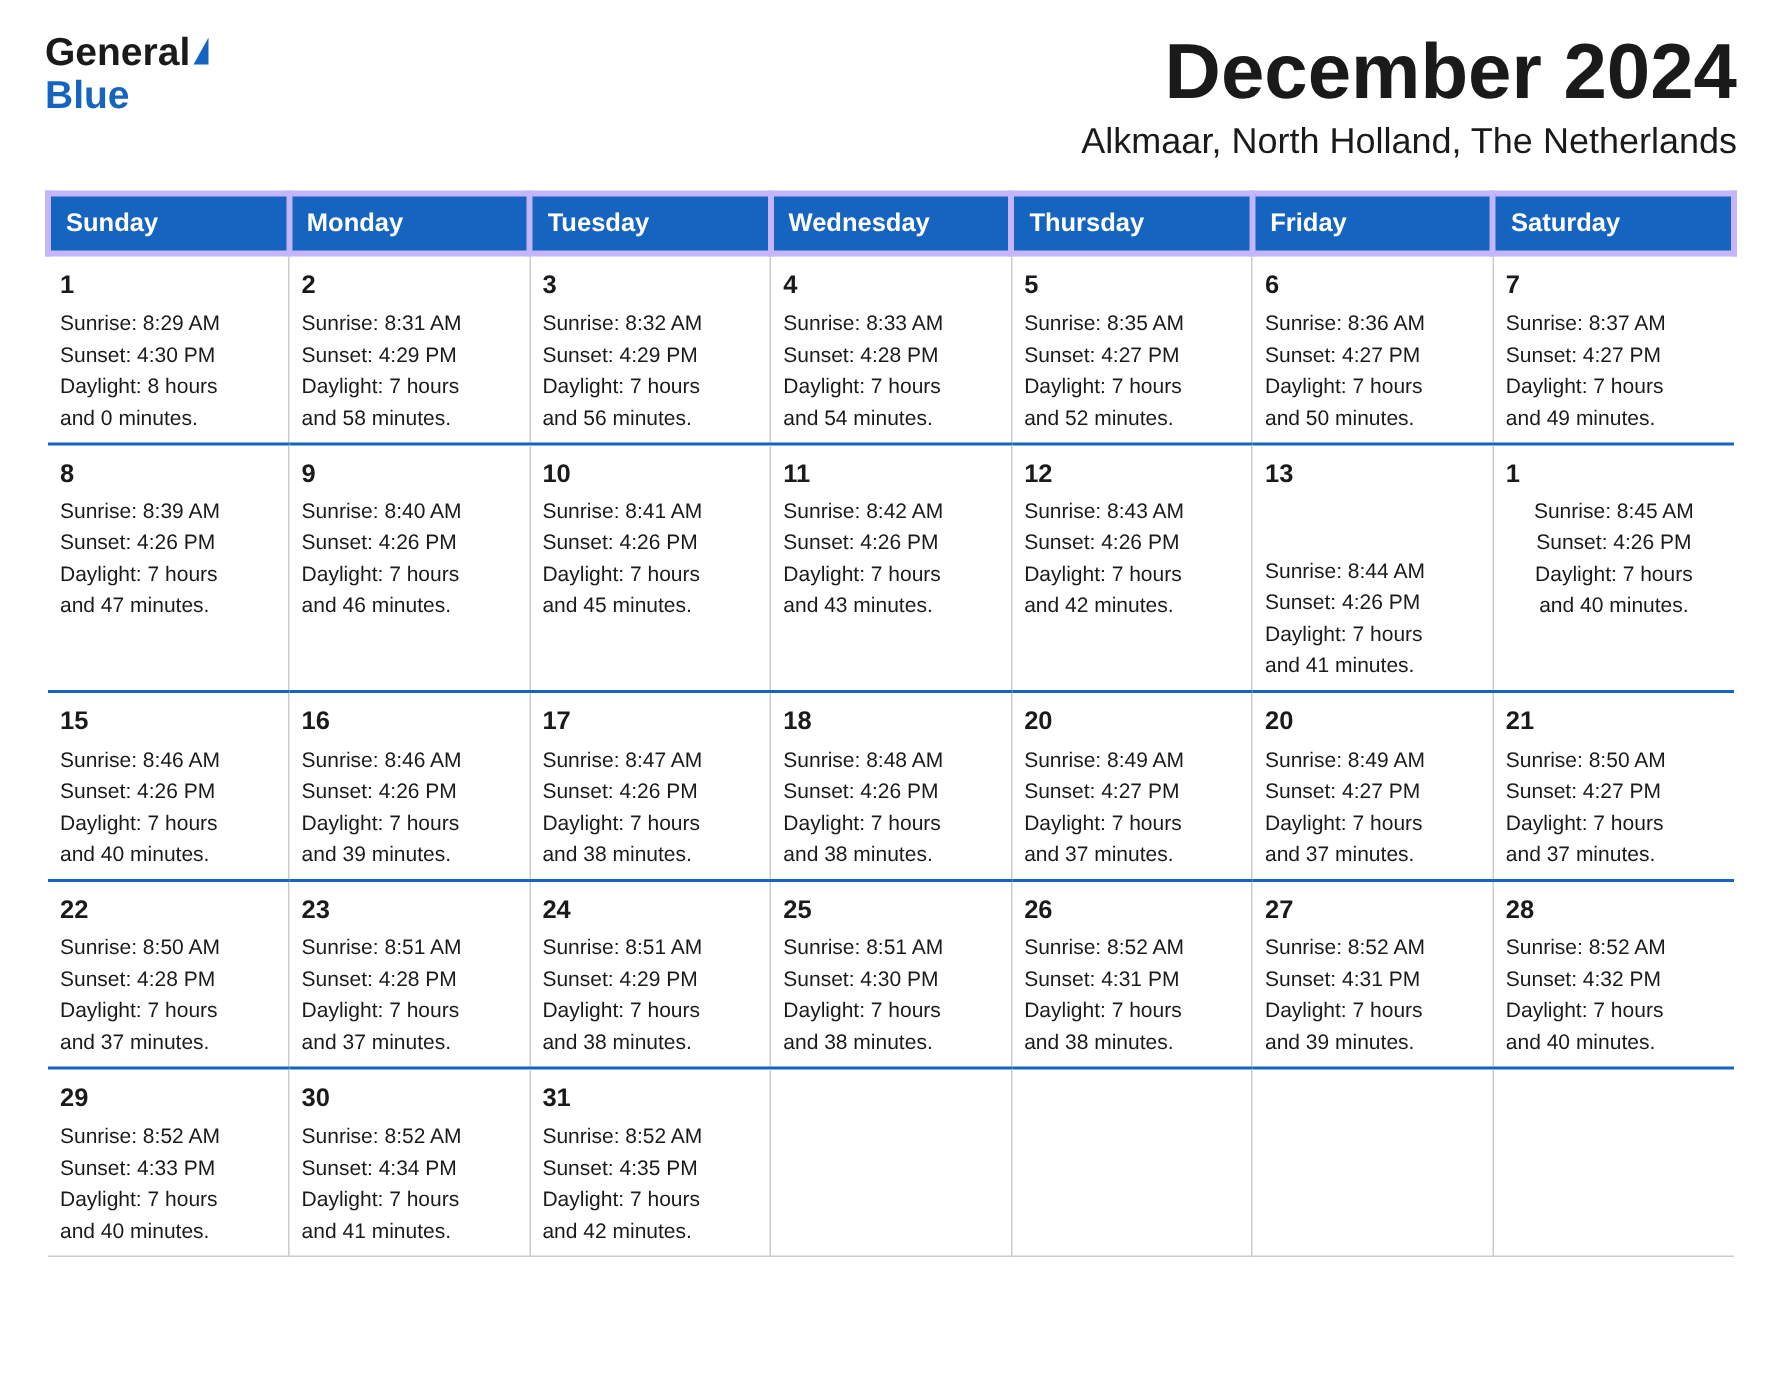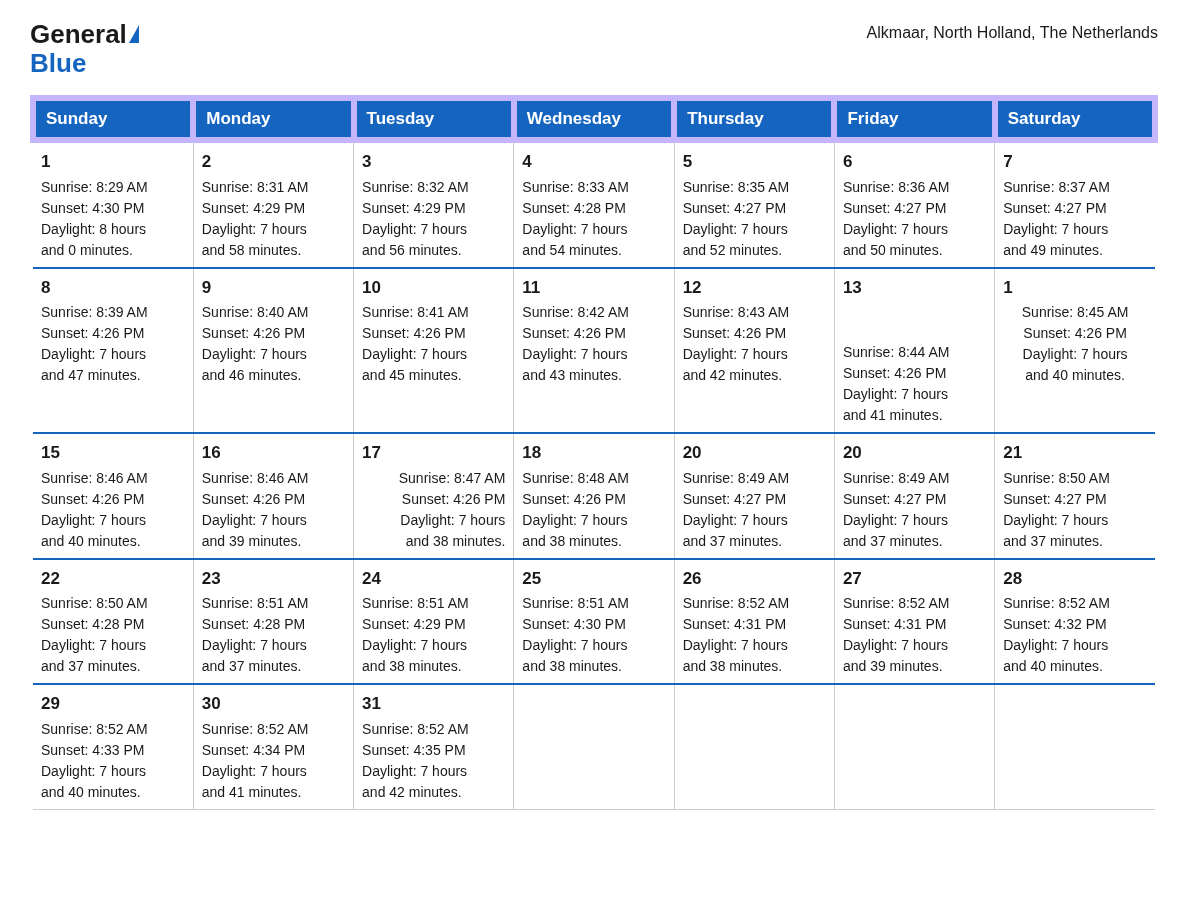--- a/index.html
+++ b/index.html
@@ -43,37 +43,37 @@
     .title-block {
       text-align: right;
     }
     .title-block h1 {
       font-size: 52px;
       font-weight: bold;
       color: #1a1a1a;
       line-height: 1.1;
     }
     .title-block h2 {
-      font-size: 16px;
+      font-size: 24px;
       font-weight: normal;
       color: #1a1a1a;
       margin-top: 4px;
     }
     .calendar {
       width: 100%;
       border-collapse: collapse;
     }
     .calendar thead tr th {
       background-color: #1565c0;
       color: #fff;
       font-size: 17px;
       font-weight: bold;
       padding: 8px 10px;
       text-align: left;
-      border: 6px solid #c4b5fd;
+      border: 4px solid #c4b5fd;
     }
     .calendar tbody tr td {
       vertical-align: top;
       border: 1px solid #ccc;
       padding: 6px 8px;
       min-height: 90px;
       width: 14.28%;
       font-size: 13px;
       color: #1a1a1a;
       line-height: 1.5;
@@ -108,20 +108,21 @@
 <body>
 
 <div class="header">
   <div class="logo">
     <div class="logo-text">
       <span class="logo-general">General</span><span class="logo-triangle"></span><br>
       <span class="logo-blue">Blue</span>
     </div>
   </div>
   <div class="title-block">
+    <h1>December 2024</h1>
     <h2>Alkmaar, North Holland, The Netherlands</h2>
   </div>
 </div>
 
 <table class="calendar">
   <thead>
     <tr>
     <th>Sunday</th>
         <th>Monday</th>
         <th>Tuesday</th>
@@ -244,21 +245,21 @@
         </td>
         <td>
           <span class="day-number">16</span>
           <div class="day-info" style="white-space: pre-line;">Sunrise: 8:46 AM
 Sunset: 4:26 PM
 Daylight: 7 hours
 and 39 minutes.</div>
         </td>
         <td>
           <span class="day-number">17</span>
-          <div class="day-info" style="white-space: pre-line; text-align: right;">Sunrise: 8:47 AM
+          <div class="day-info" style="white-space: pre-line;">Sunrise: 8:47 AM
 Sunset: 4:26 PM
 Daylight: 7 hours
 and 38 minutes.</div>
         </td>
         <td>
           <span class="day-number">18</span>
           <div class="day-info" style="white-space: pre-line;">Sunrise: 8:48 AM
 Sunset: 4:26 PM
 Daylight: 7 hours
 and 38 minutes.</div>

